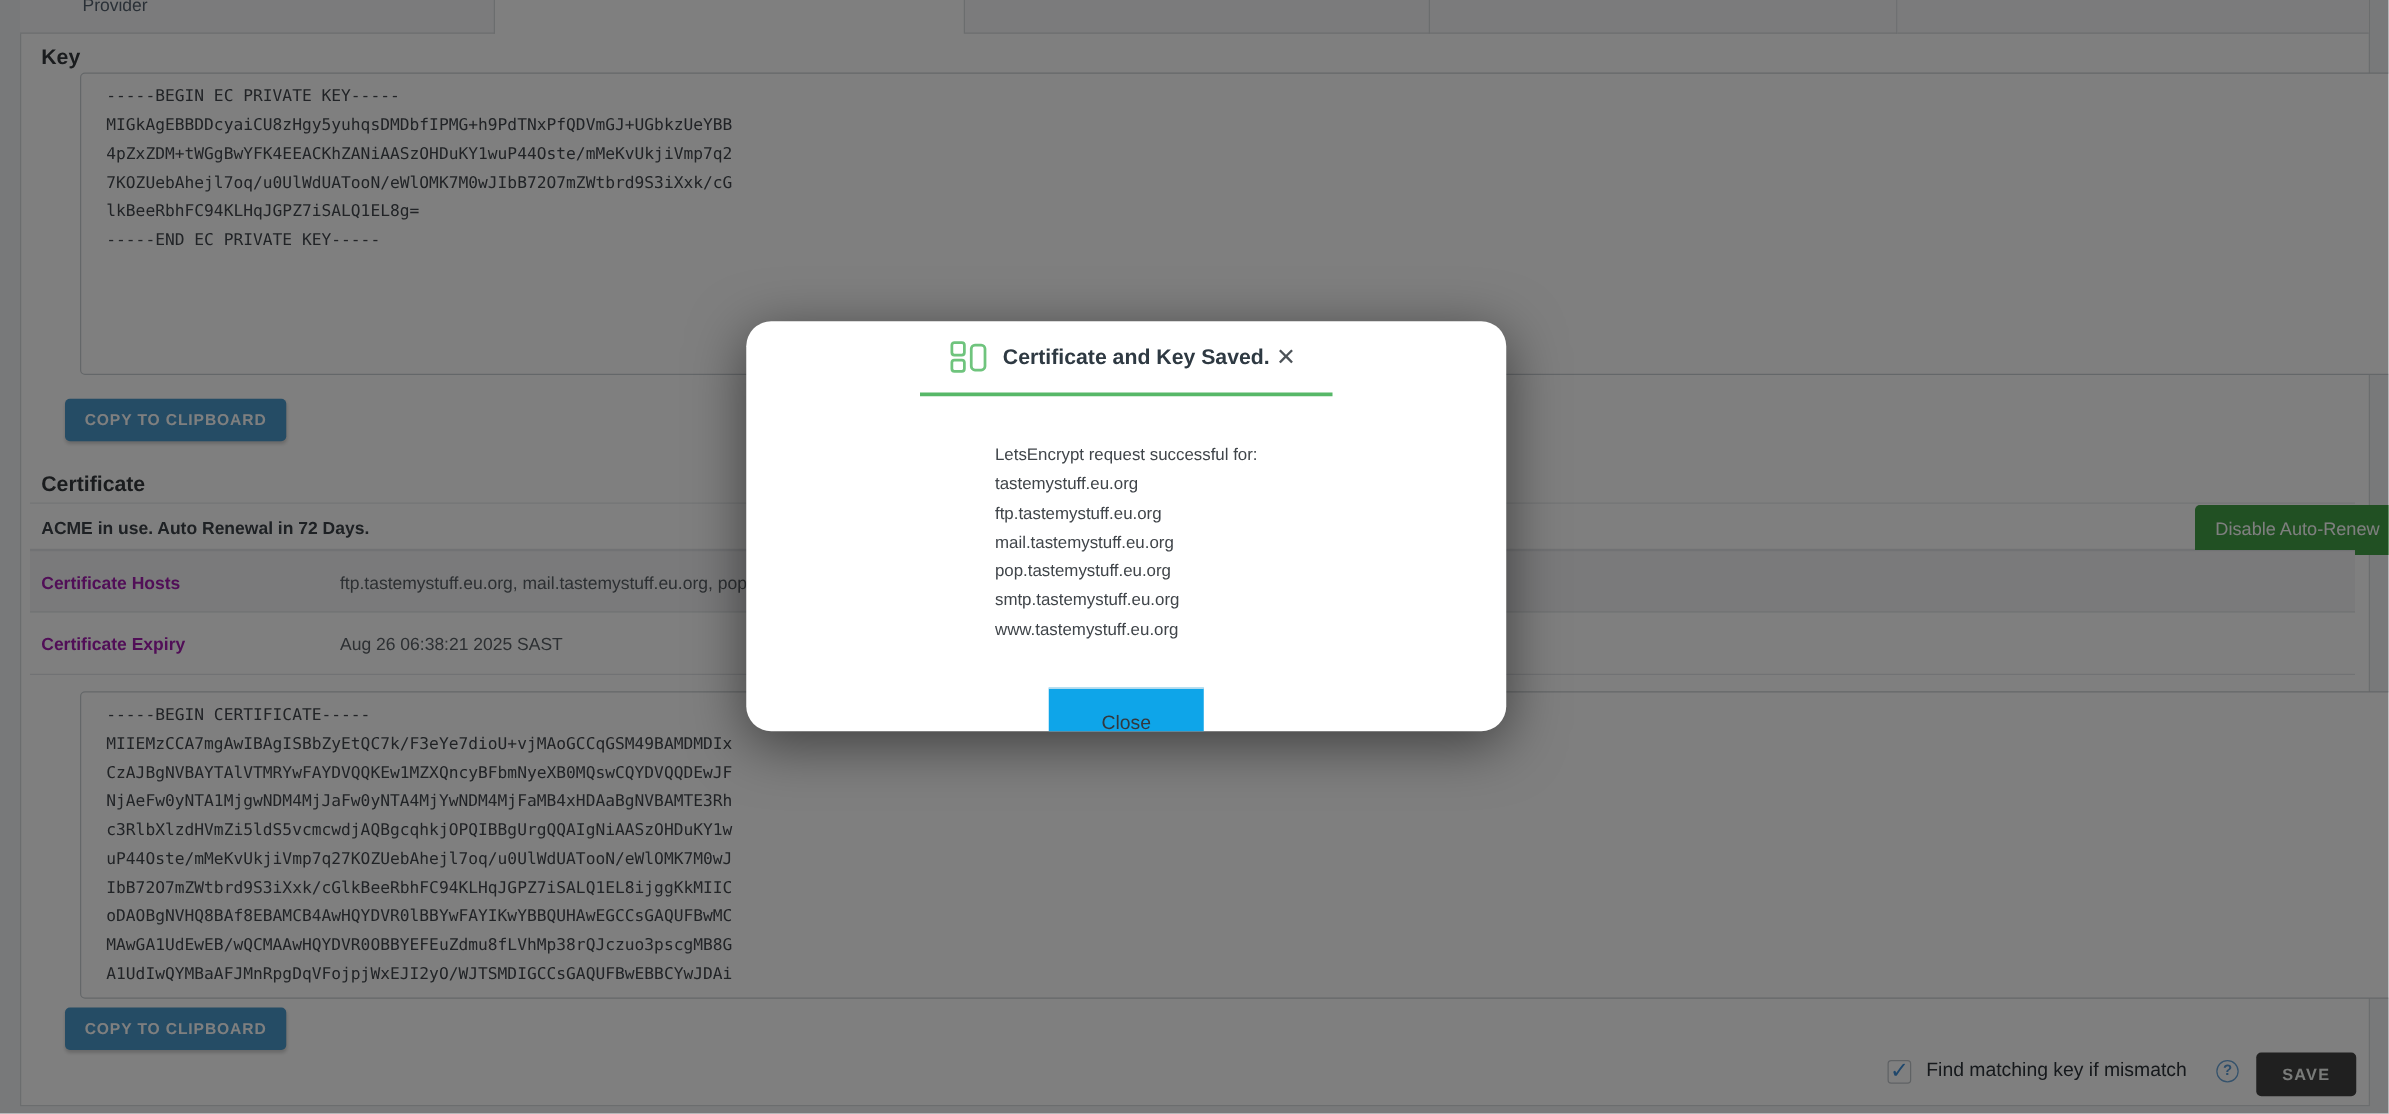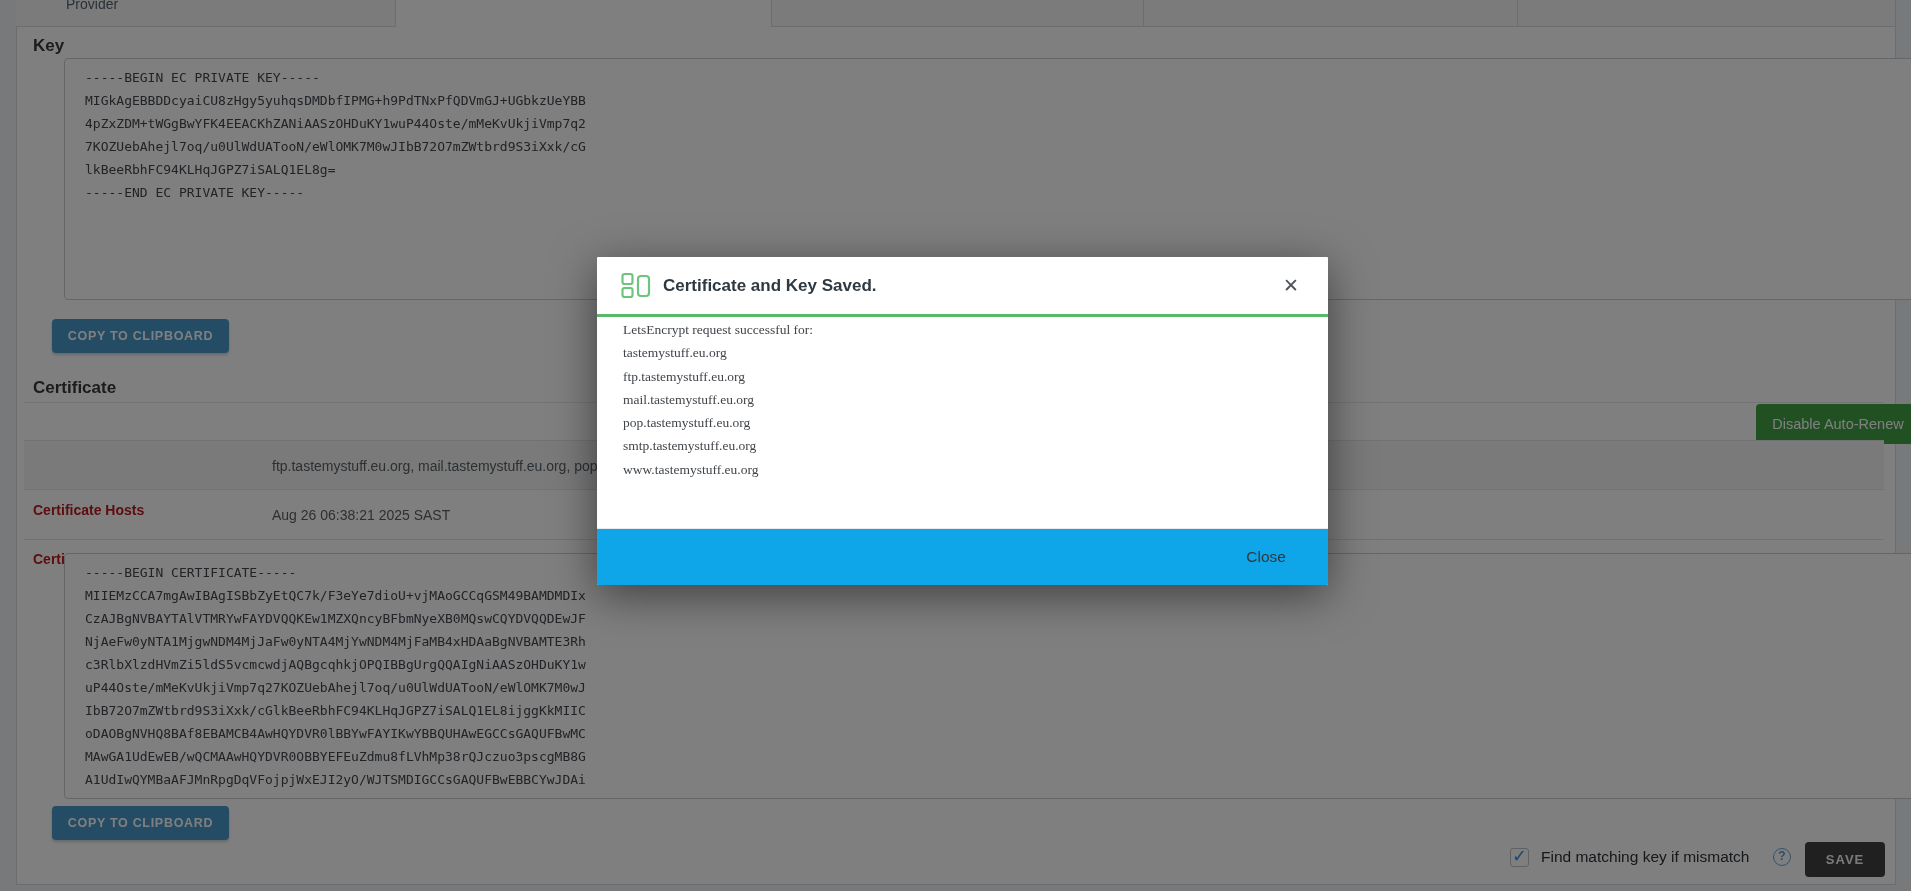--- a/index.html
+++ b/index.html
@@ -36,53 +36,53 @@
   }
   .heading-rule { position:absolute; left:24px; width:1860px; height:1px; background:#e6e9eb; }
   .acme-row { position:absolute; left:24px; top:403px; width:1860px; height:37px; border-bottom:1px solid #e2e5e8; }
   .acme-text { position:absolute; left:9px; top:11px; font-size:14px; font-weight:700; color:#3c4248; }
   .btn-renew {
     position:absolute; left:1713px; top:404px; width:164px; height:40px; border:none; border-radius:4px;
     background:#43a047; color:#fff; font-size:14.5px; cursor:pointer;margin-left:43px;
   }
   .cert-row { position:absolute; left:24px; width:1860px; height:50px; border-bottom:1px solid #e2e5e8; }
   .cert-row.striped { background:#f4f5f6; border-top:1px solid #e2e5e8; }
-  .cert-row .lbl { position:absolute; left:9px; top:17px; font-size:14px; font-weight:700; color:#b91c1c;margin-top:44px; }
+  .cert-row .lbl { position:absolute; left:9px; top:17px; font-size:14px; font-weight:700; color:#a21caf; }
   .cert-row .val { position:absolute; left:248px; top:17px; font-size:14px; color:#5a6066; white-space:nowrap; }
   
   .checkbox {
     position:absolute; left:1510px; top:848px; width:19px; height:19px; background:#fff;
     border:1px solid #bfc4c9; border-radius:3px; cursor:pointer;
   }
   .checkbox .tick { position:absolute; left:1px; top:-4px; font-size:18px; color:#3f8fd8; }
   .check-label { position:absolute; left:1541px; top:848px; font-size:15.5px; color:#2c3238; }
   .help-icon {
     position:absolute; left:1773px; top:848px; width:18px; height:18px; border:1.5px solid #6aa5d8;
     border-radius:50%; color:#5b9bd5; font-size:12px; font-weight:700; text-align:center;
     line-height:15px; cursor:pointer;
   }
   .btn-save {
     position:absolute; left:1805px; top:842px; width:80px; height:35px; border:none; border-radius:4px;
     background:#404040; color:#f3f6f3; font-size:13px; font-weight:700; letter-spacing:1px; cursor:pointer;
   }
   
   .overlay { position:absolute; inset:0; background:rgba(0,0,0,0.5); z-index:10; }
   .modal {
-    position:absolute; left:597px; top:257px; width:731px; height:328px; z-index:20;
-    background:#fff; border-radius:1px; box-shadow:0 10px 45px rgba(0,0,0,.5);
-    display:flex; flex-direction:column; overflow:hidden;
+    position:absolute; left:597px; top:257px; width:608px; height:328px; z-index:20;
+    background:#fff; border-radius:20px; box-shadow:0 10px 45px rgba(0,0,0,.5);
+    display:flex; flex-direction:column; overflow:hidden;align-items:center;
   }
   .modal-header {
     height:60px; flex:0 0 60px; display:flex; align-items:center; padding:0 24px;
     border-bottom:3px solid #57b868;
   }
   .modal-title { flex:1; font-size:17px; font-weight:700; color:#2e3942; margin-left:12px; }
   .modal-close { width:26px; text-align:center; font-size:19px; color:#4d5358; cursor:pointer; font-weight:400; }
   .modal-body {
-    flex:1; padding:1px 26px; font-family:Liberation Serif, serif;
+    flex:1; padding:35px 26px; font-family:Liberation Sans, sans-serif;
     font-size:13.5px; line-height:23.3px; color:#40454a; white-space:pre-line;
   }
   .modal-footer {
     height:57px; flex:0 0 57px; background:#0ea5e9; border-top:1px solid #e8ebee;
     display:flex; align-items:center; justify-content:flex-end; padding:0 42px;
   }
   .modal-footer .close-btn { font-size:15.5px; color:#33383d; cursor:pointer; }
 </style>
 </head>
 <body>
@@ -114,20 +114,23 @@
 MIGkAgEBBDDcyaiCU8zHgy5yuhqsDMDbfIPMG+h9PdTNxPfQDVmGJ+UGbkzUeYBB
 4pZxZDM+tWGgBwYFK4EEACKhZANiAASzOHDuKY1wuP44Oste/mMeKvUkjiVmp7q2
 7KOZUebAhejl7oq/u0UlWdUATooN/eWlOMK7M0wJIbB72O7mZWtbrd9S3iXxk/cG
 lkBeeRbhFC94KLHqJGPZ7iSALQ1EL8g=
 -----END EC PRIVATE KEY-----</textarea>
   <button class="btn-copy" style="top:319px">COPY TO CLIPBOARD</button>
 
   <div class="section-heading" style="top:378px">Certificate</div>
   <div class="heading-rule" style="top:402px"></div>
 
+  <div class="acme-row">
+    <div class="acme-text">ACME in use. Auto Renewal in 72 Days.</div>
+  </div>
   <button class="btn-renew">Disable Auto-Renew</button>
 
   <div class="cert-row striped" style="top:440px">
     <div class="lbl">Certificate Hosts</div>
     <div class="val">ftp.tastemystuff.eu.org, mail.tastemystuff.eu.org, pop</div>
   </div>
   <div class="cert-row" style="top:490px">
     <div class="lbl">Certificate Expiry</div>
     <div class="val">Aug 26 06:38:21 2025 SAST</div>
   </div>

